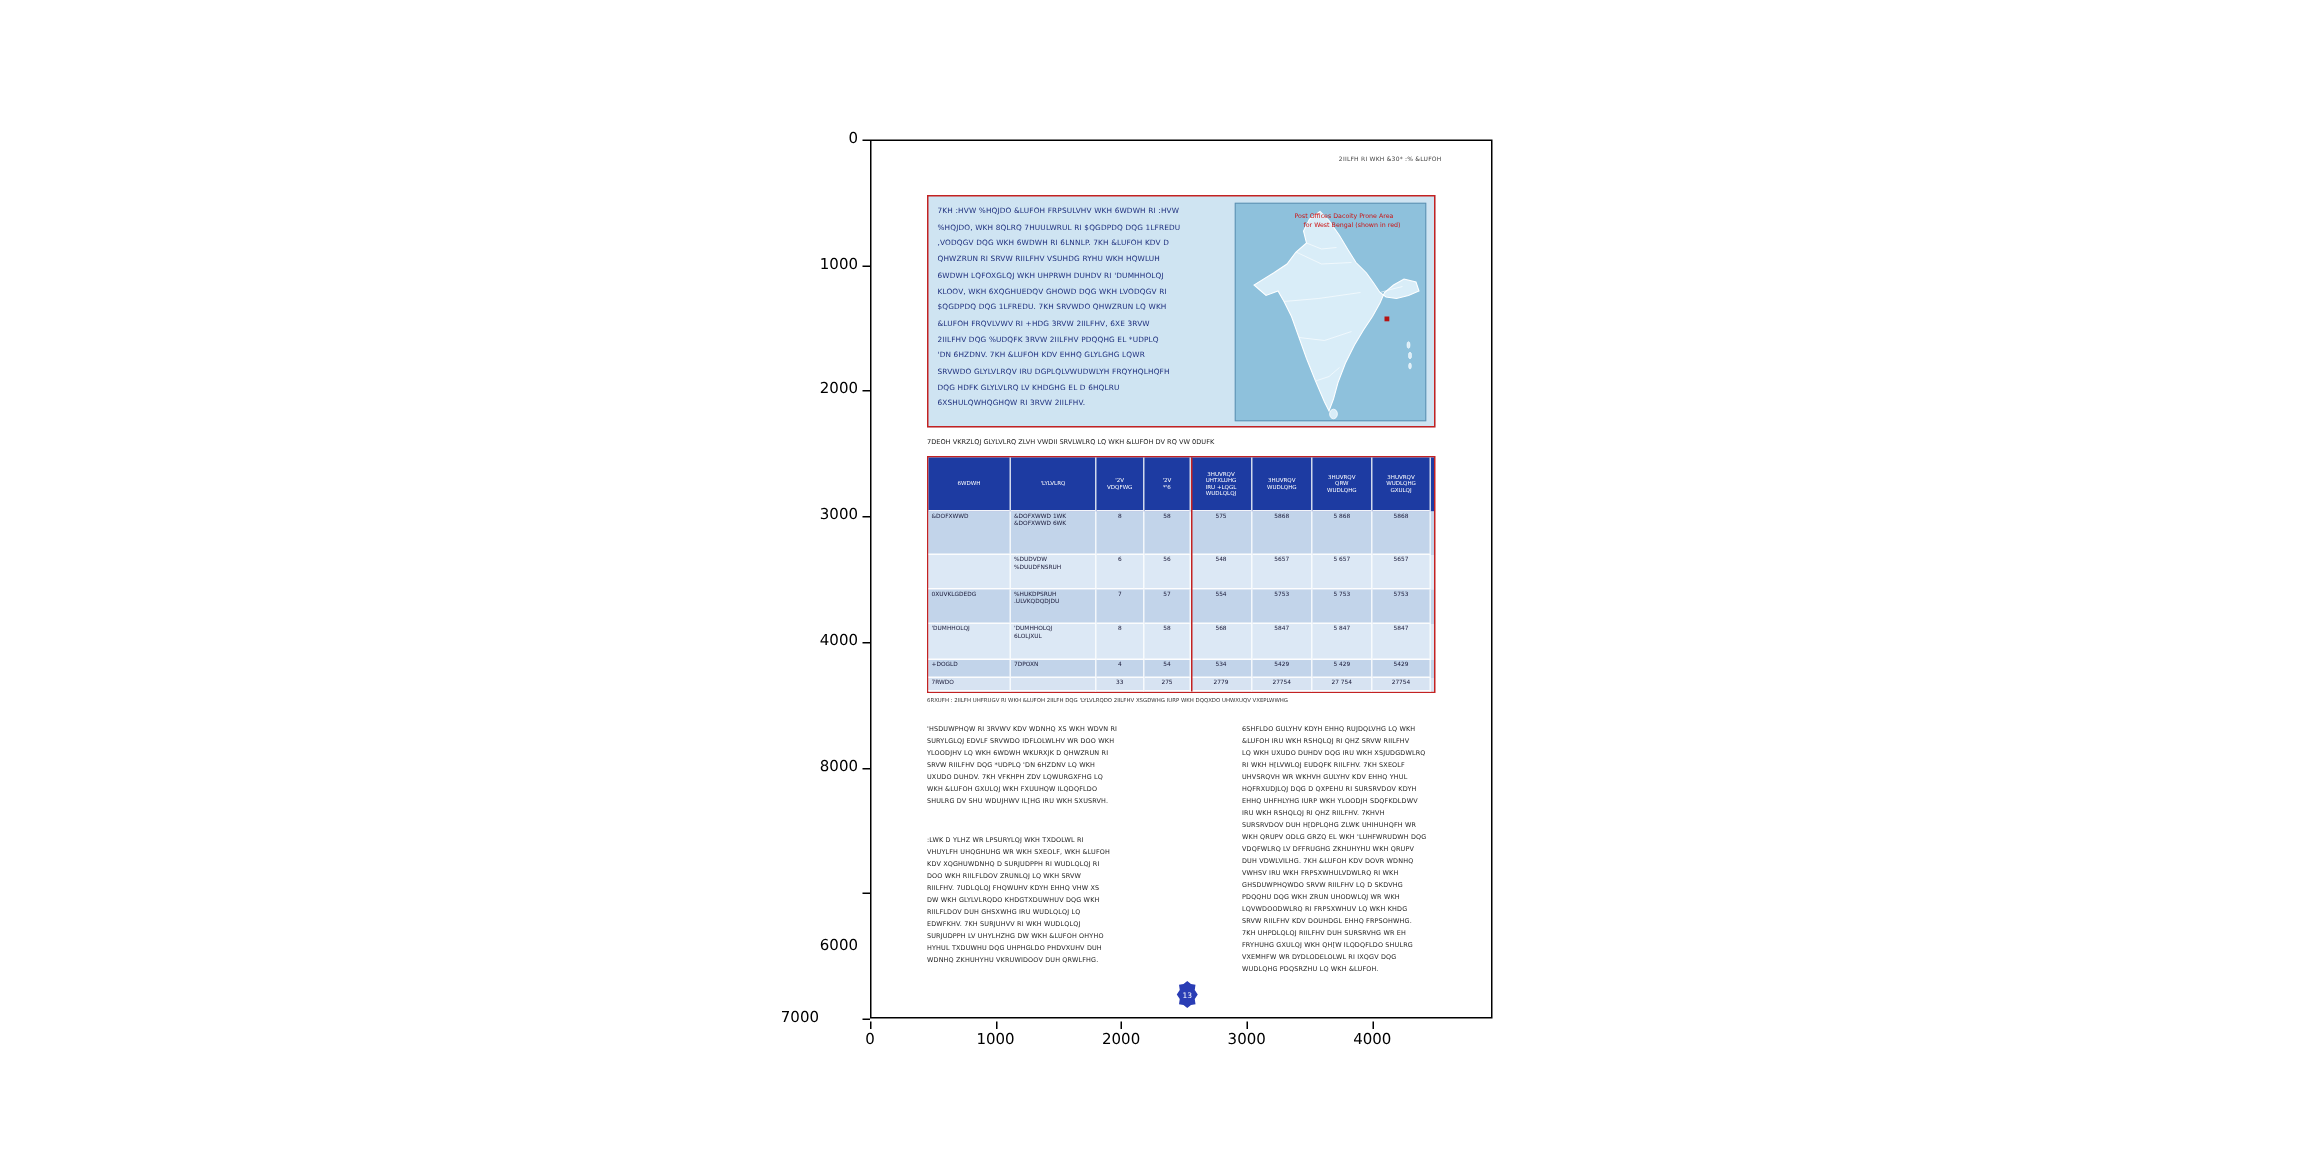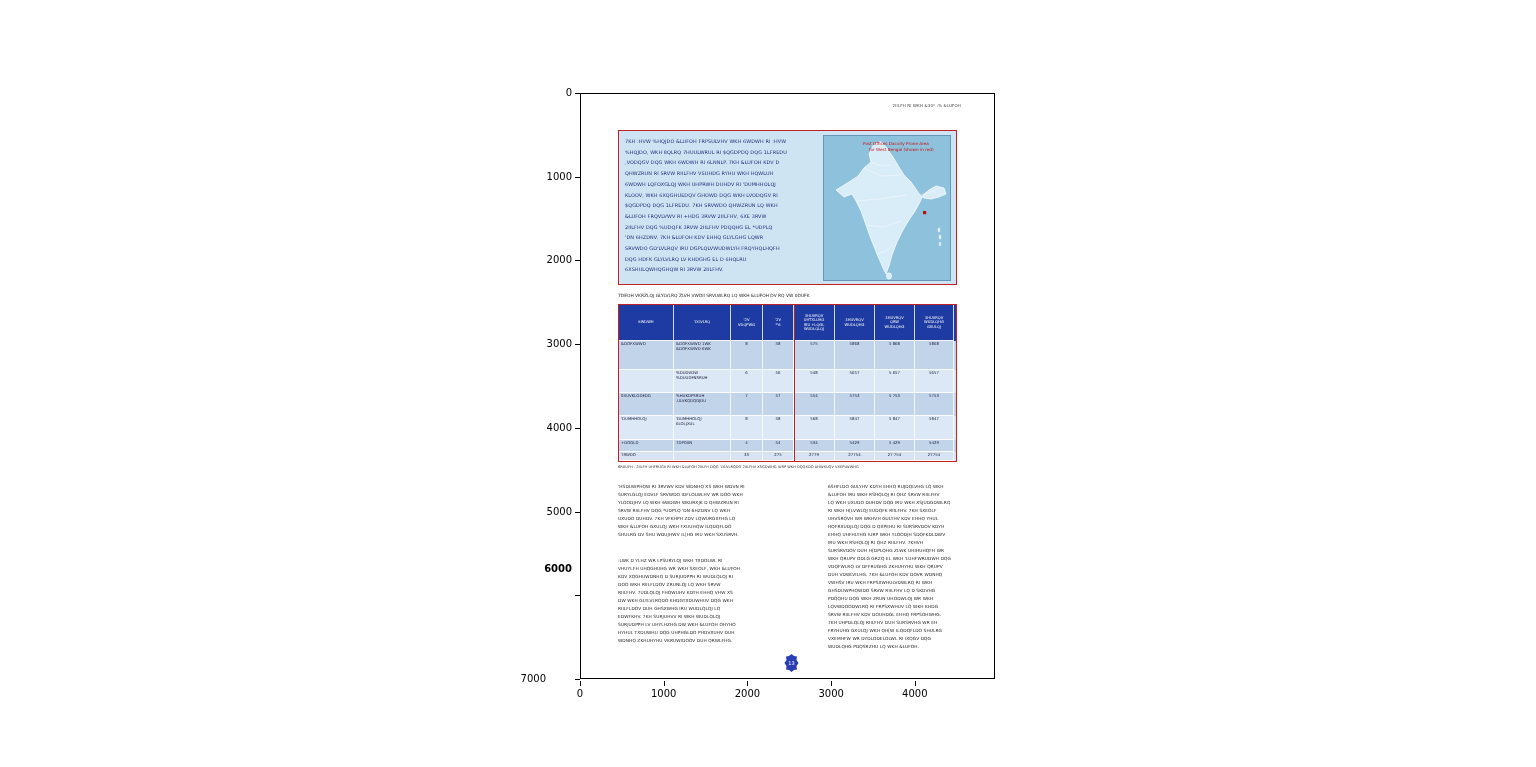--- a/index.html
+++ b/index.html
@@ -265,23 +265,23 @@
 <div class="ticklabel ylab" style="left: 512px; top: 87px;">0</div>
     <div class="tick" style="left: 575px; top: 93px; width: 5px; height: 1px;"></div>
     <div class="ticklabel ylab" style="left: 512px; top: 170.714px;">1000</div>
     <div class="tick" style="left: 575px; top: 177px; width: 5px; height: 1px;"></div>
     <div class="ticklabel ylab" style="left: 512px; top: 254.429px;">2000</div>
     <div class="tick" style="left: 575px; top: 260px; width: 5px; height: 1px;"></div>
     <div class="ticklabel ylab" style="left: 512px; top: 338.143px;">3000</div>
     <div class="tick" style="left: 575px; top: 344px; width: 5px; height: 1px;"></div>
     <div class="ticklabel ylab" style="left: 512px; top: 421.857px;">4000</div>
     <div class="tick" style="left: 575px; top: 428px; width: 5px; height: 1px;"></div>
-    <div class="ticklabel ylab" style="left: 512px; top: 505.571px;">5000</div>
+    <div class="ticklabel ylab" style="left: 512px; top: 505.571px;">8000</div>
     <div class="tick" style="left: 575px; top: 512px; width: 5px; height: 1px;"></div>
-    <div class="ticklabel ylab" style="left: 512px; top: 563px; font-weight: bold;">6000</div>
+    <div class="ticklabel ylab" style="left: 512px; top: 625px;">6000</div>
     <div class="tick" style="left: 575px; top: 595px; width: 5px; height: 1px;"></div>
     <div class="ticklabel ylab" style="left: 486px; top: 673px;">7000</div>
     <div class="tick" style="left: 575px; top: 679px; width: 5px; height: 1px;"></div>
     <div class="ticklabel xlab" style="left: 550px; top: 688px;">0</div>
     <div class="tick" style="left: 580px; top: 681px; width: 1px; height: 5px;"></div>
     <div class="ticklabel xlab" style="left: 633.714px; top: 688px;">1000</div>
     <div class="tick" style="left: 664px; top: 681px; width: 1px; height: 5px;"></div>
     <div class="ticklabel xlab" style="left: 717.429px; top: 688px;">2000</div>
     <div class="tick" style="left: 747px; top: 681px; width: 1px; height: 5px;"></div>
     <div class="ticklabel xlab" style="left: 801.143px; top: 688px;">3000</div>

